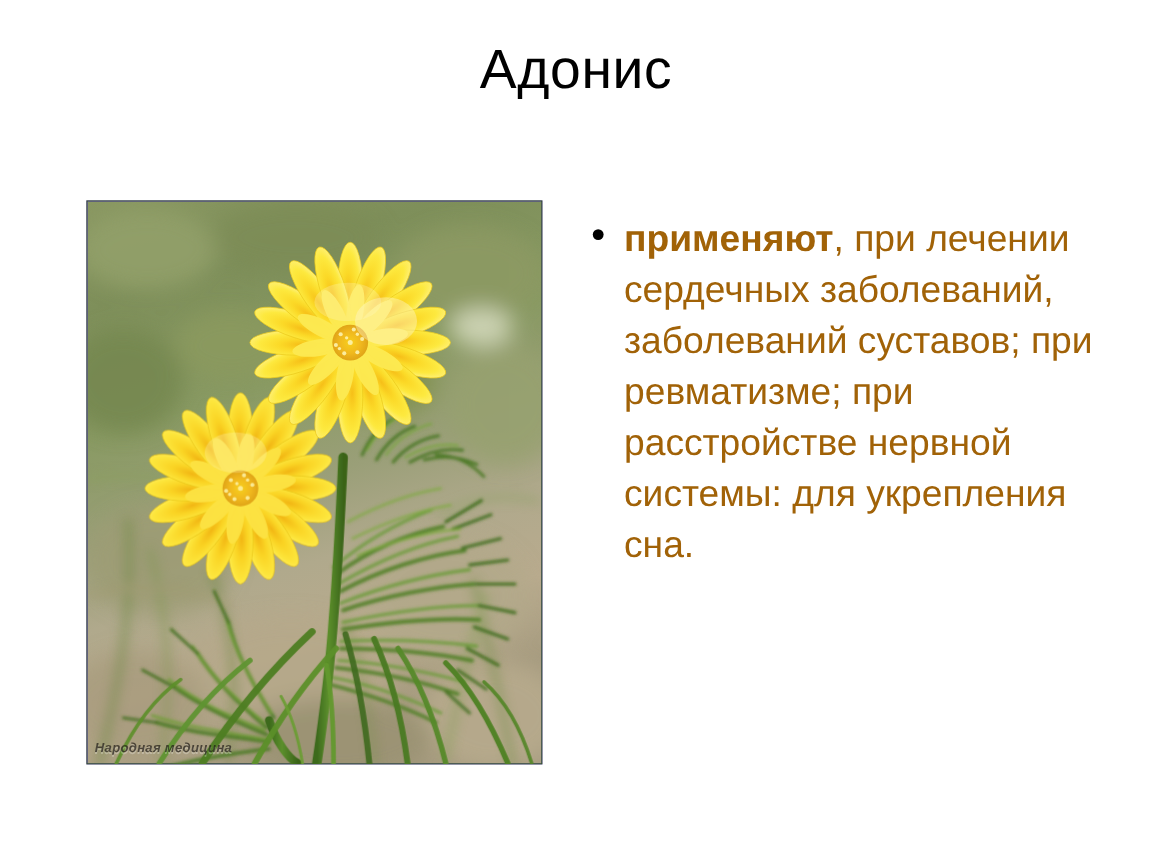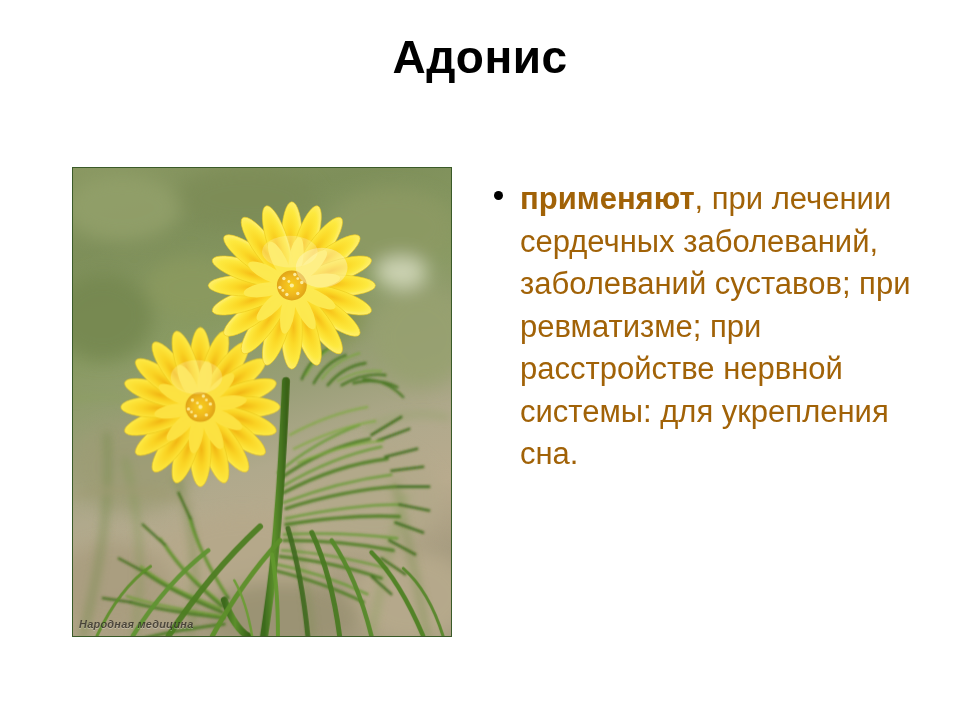--- a/index.html
+++ b/index.html
@@ -18,21 +18,21 @@
   }
 
   
   #slide-title {
     position: absolute;
     left: 0;
     top: 32px;
     width: 960px;
     text-align: center;
     font-size: 46px;
-    font-weight: bold;
+    font-weight: normal;
     color: #000000;
     letter-spacing: 0.5px;
     line-height: 1.1;
     white-space: nowrap;
   }
 
   
   #photo-frame {
     position: absolute;
     left: 72px;

